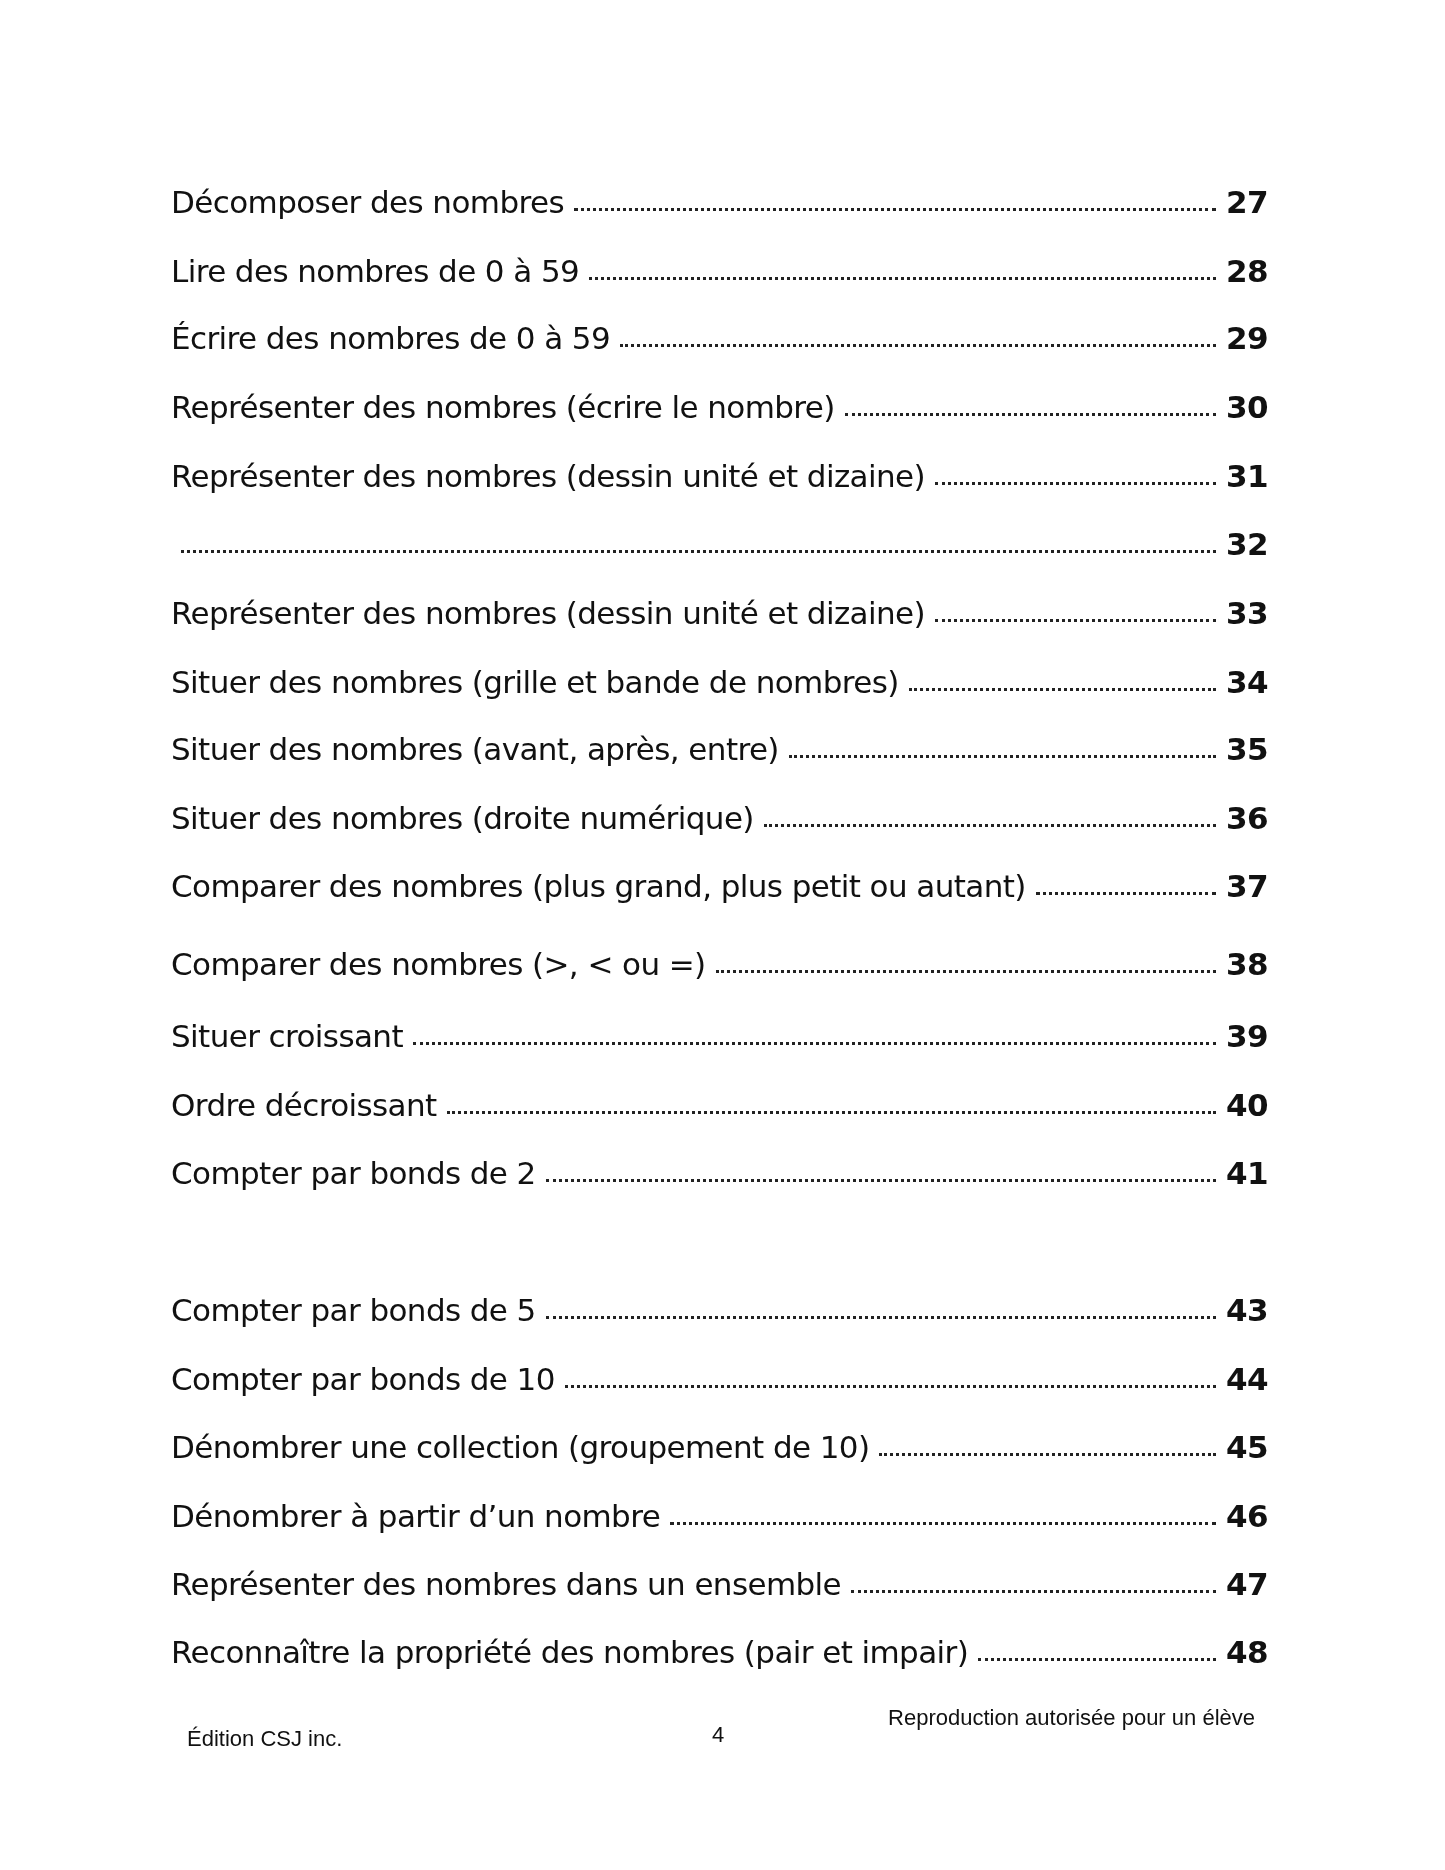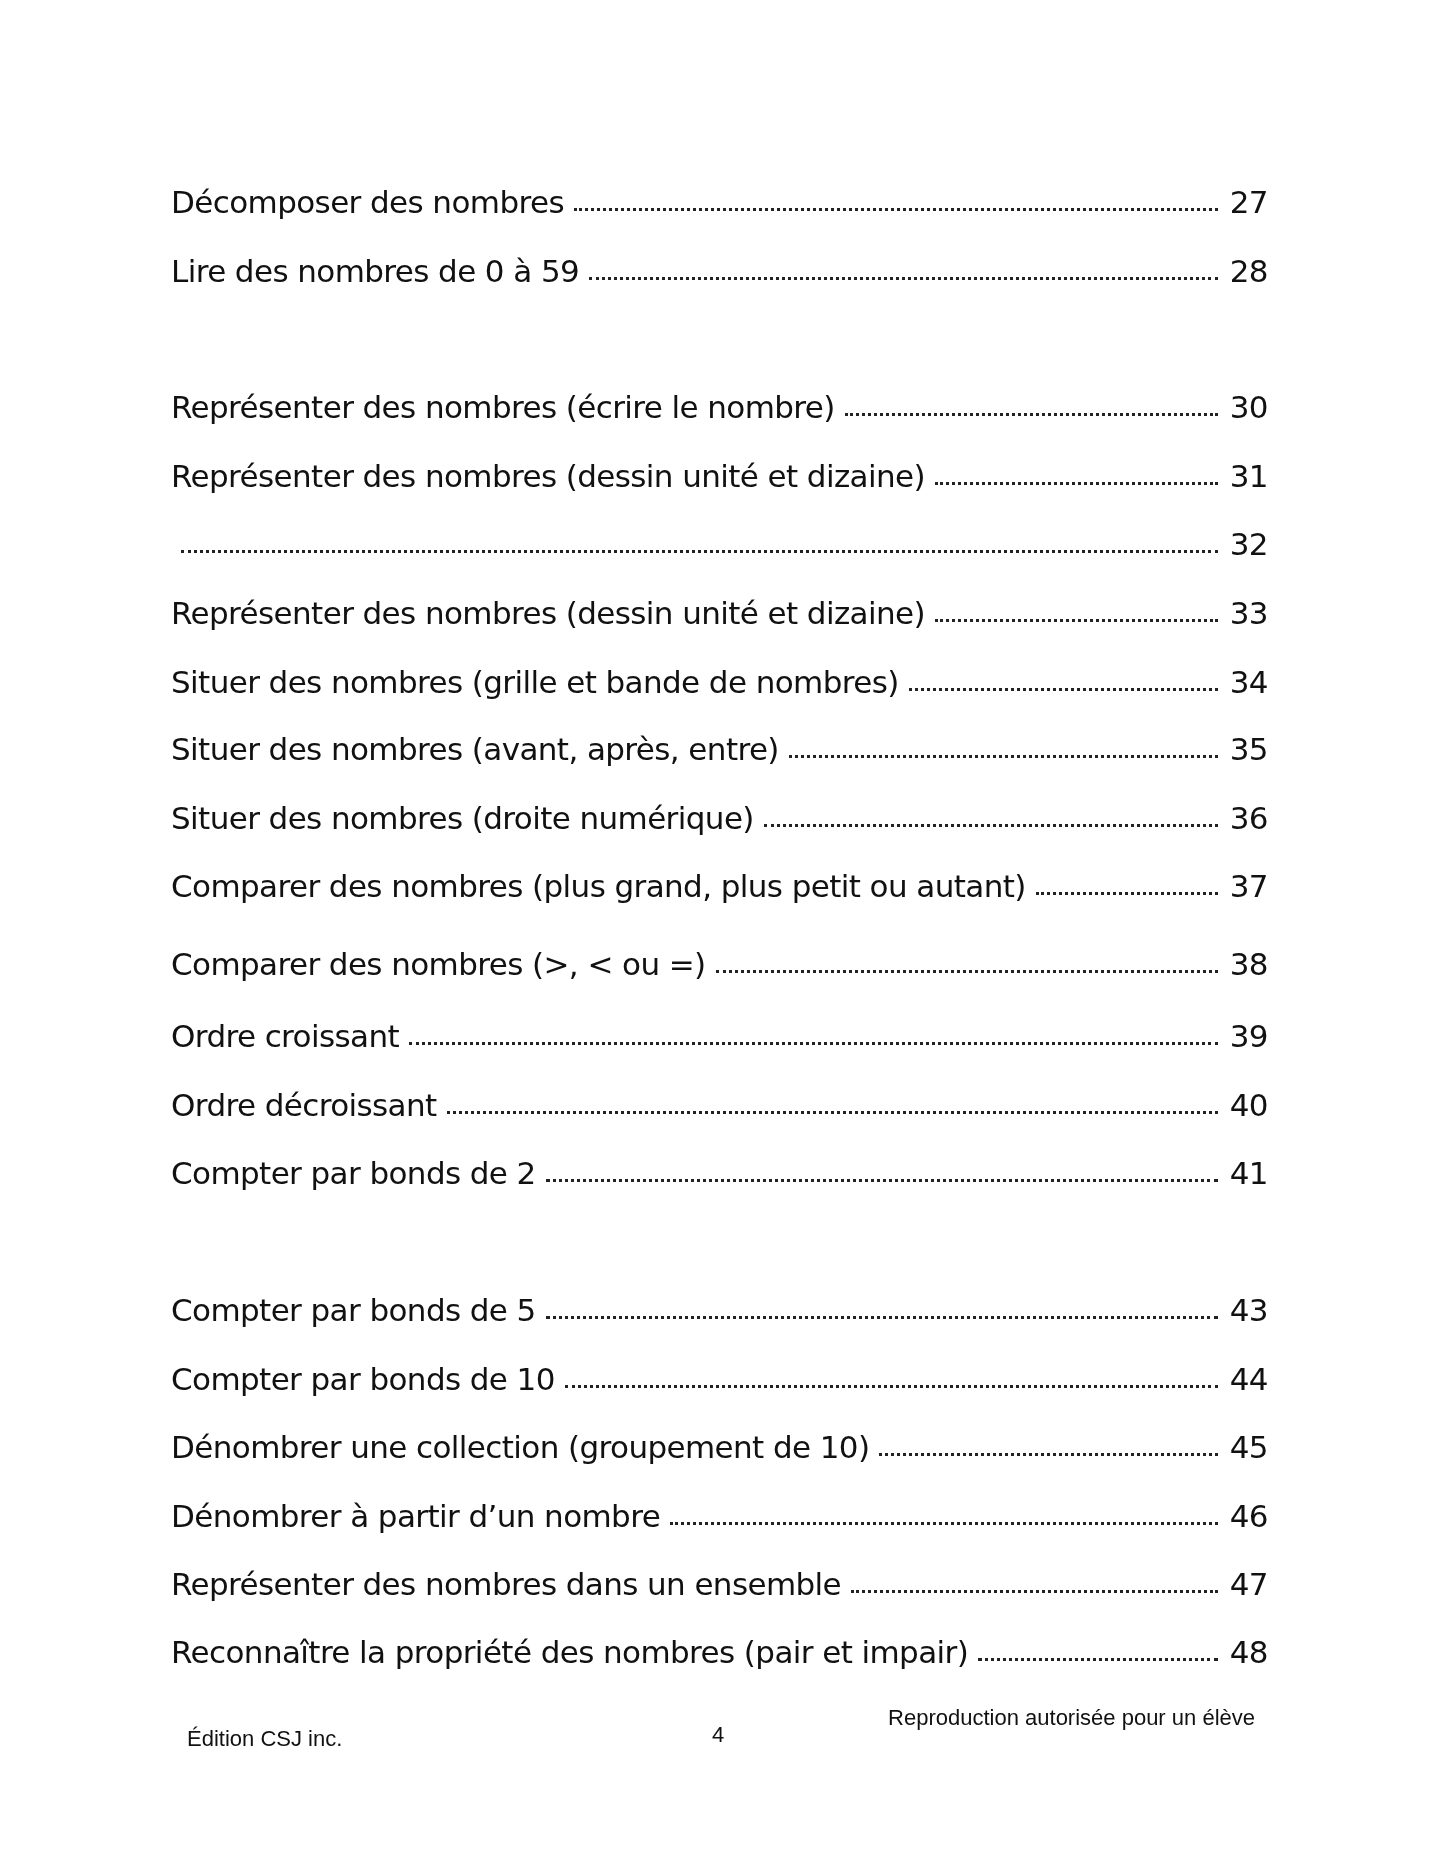--- a/index.html
+++ b/index.html
@@ -4,40 +4,45 @@
 <style>
   html, body { margin:0; padding:0; background:#ffffff; }
   body { width:1445px; height:1870px; position:relative; overflow:hidden;
          font-family:"DejaVu Sans", sans-serif; color:#111; }
   .toc { position:absolute; left:0; top:4px; width:1445px; height:1870px; }
   .row { position:absolute; left:171px; width:1097px; height:44px;
          display:flex; align-items:flex-end; font-size:31px; letter-spacing:-0.6px; }
   .row .title { white-space:nowrap; }
   .row .leader { flex:1; margin:0 10px 9px 10px; height:0;
          border-bottom:3px dotted #222; }
-  .row .page { white-space:nowrap; min-width:40px; text-align:right; }
+  .row .page { white-space:nowrap; min-width:40px; text-align:right;font-weight:bold; }
   .footer-left, .footer-right, .footer-page {
          position:absolute; font-family:"Liberation Sans", sans-serif; font-size:22px; color:#111; }
   .footer-left { left:187px; top:1702px;margin-top:24px; }
   .footer-right { right:190px; top:1705px; }
   .footer-page { left:712px; top:1722px; }
 </style>
 </head>
 <body>
 
 <div class="toc">
   <div class="row" style="top:172px">
       <span class="title">Décomposer des nombres</span>
       <span class="leader"></span>
       <span class="page">27</span>
     </div>
   <div class="row" style="top:241px">
       <span class="title">Lire des nombres de 0 à 59</span>
       <span class="leader"></span>
       <span class="page">28</span>
+    </div>
+  <div class="row" style="top:308px">
+      <span class="title">Écrire des nombres de 0 à 59</span>
+      <span class="leader"></span>
+      <span class="page">29</span>
     </div>
   <div class="row" style="top:377px">
       <span class="title">Représenter des nombres (écrire le nombre)</span>
       <span class="leader"></span>
       <span class="page">30</span>
     </div>
   <div class="row" style="top:446px">
       <span class="title">Représenter des nombres (dessin unité et dizaine)</span>
       <span class="leader"></span>
       <span class="page">31</span>
@@ -70,21 +75,21 @@
       <span class="title">Comparer des nombres (plus grand, plus petit ou autant)</span>
       <span class="leader"></span>
       <span class="page">37</span>
     </div>
   <div class="row" style="top:934px">
       <span class="title">Comparer des nombres (&gt;, &lt; ou =)</span>
       <span class="leader"></span>
       <span class="page">38</span>
     </div>
   <div class="row" style="top:1006px">
-      <span class="title">Ordre croissant</span>
+      <span class="title">Situer croissant</span>
       <span class="leader"></span>
       <span class="page">39</span>
     </div>
   <div class="row" style="top:1075px">
       <span class="title">Ordre décroissant</span>
       <span class="leader"></span>
       <span class="page">40</span>
     </div>
   <div class="row" style="top:1143px">
       <span class="title">Compter par bonds de 2</span>

